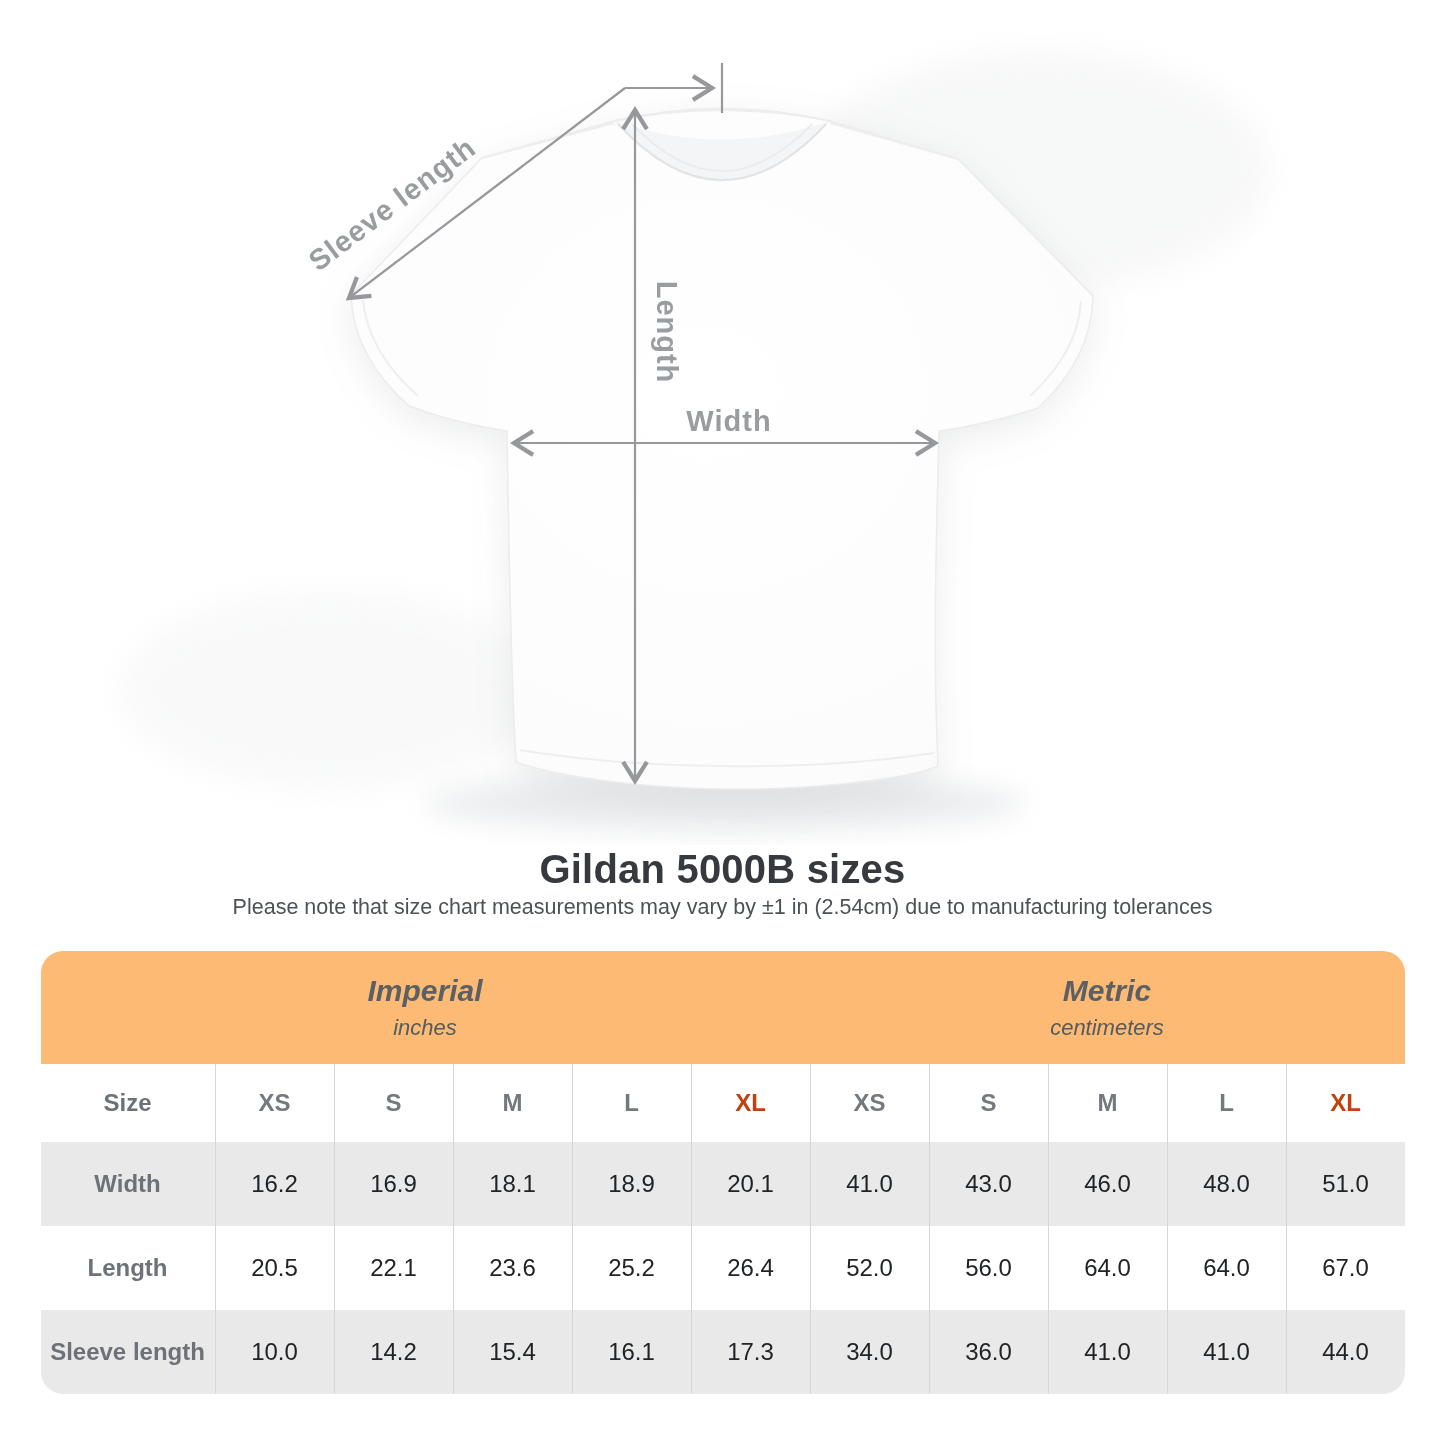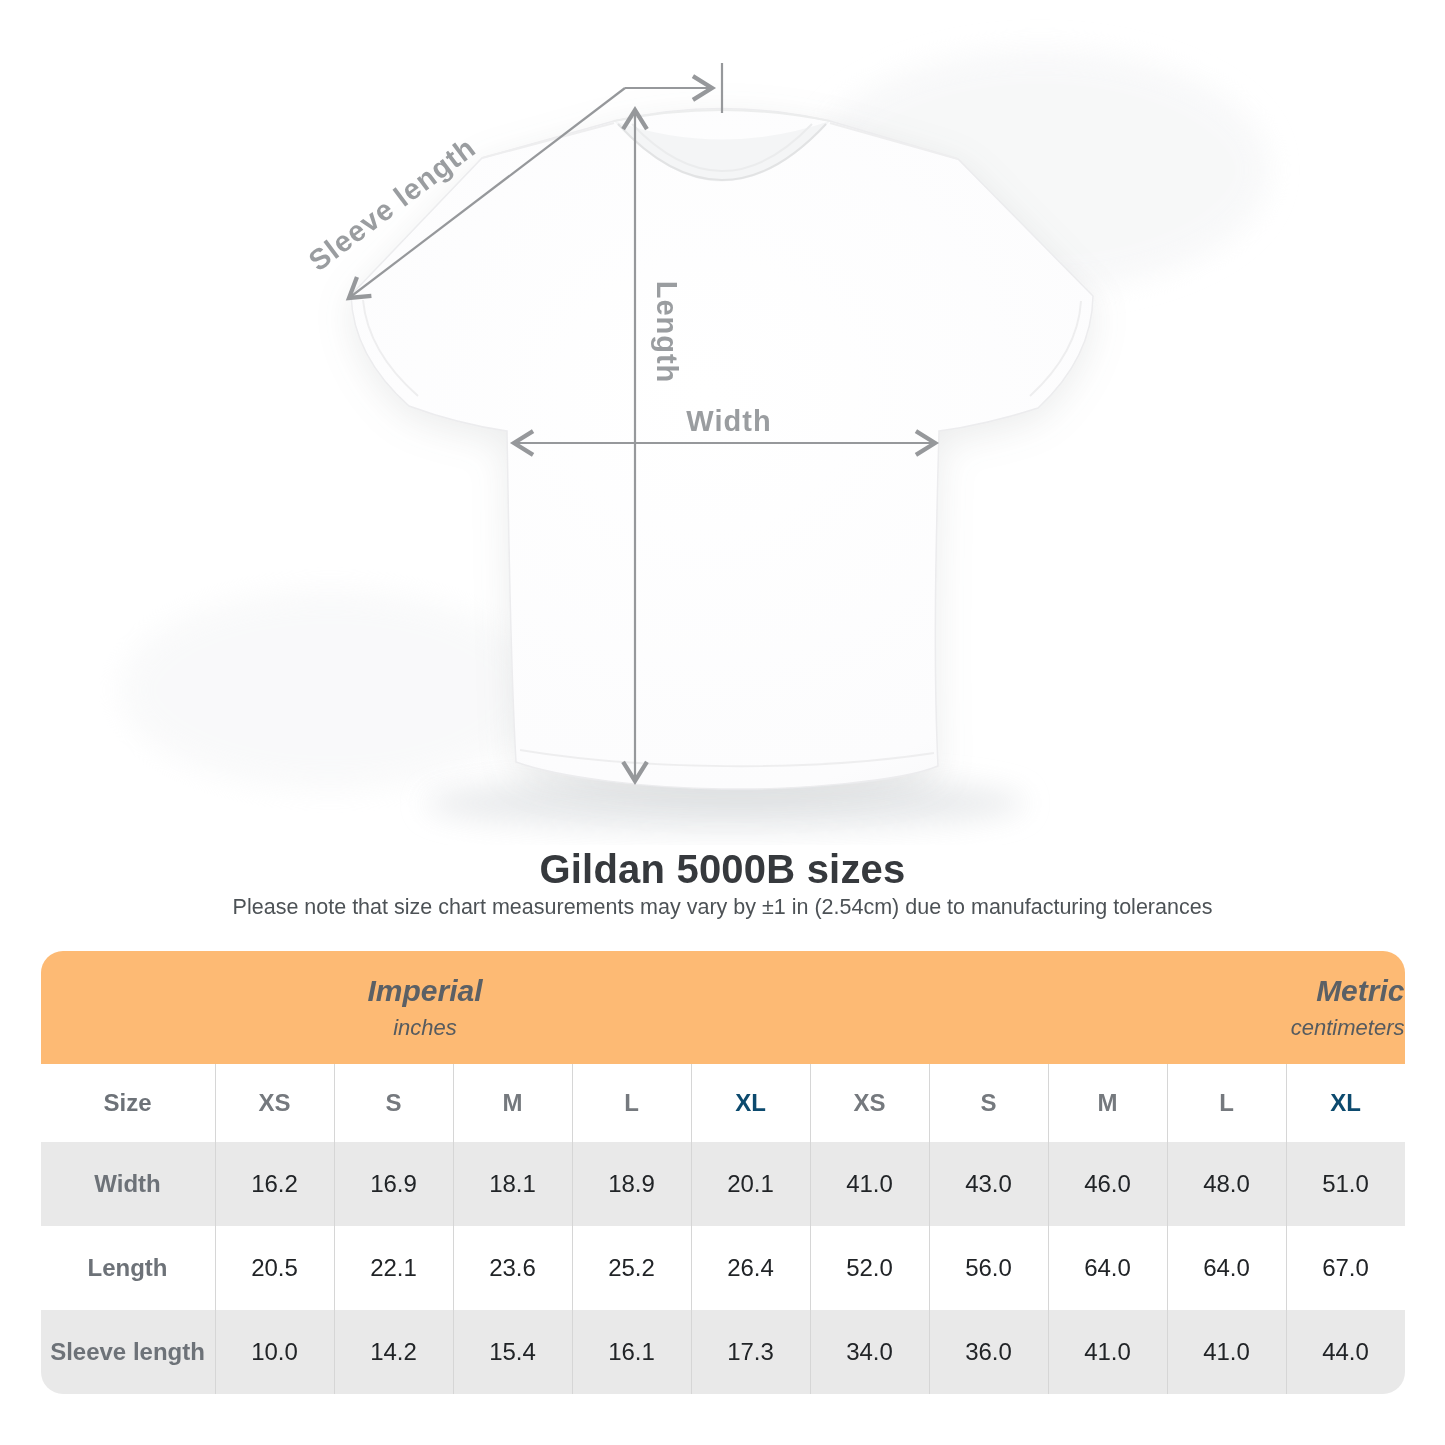--- a/index.html
+++ b/index.html
@@ -12,34 +12,34 @@
   .page-title{margin:4px 0 0 0;text-align:center;font-size:40px;line-height:40px;
     font-weight:bold;color:#36393d;letter-spacing:.2px;}
   .tolerance-note{margin:4px 0 0 0;text-align:center;
     font-size:21.5px;line-height:28px;color:#4d5256;}
 
   .size-table{width:1364px;margin:30px auto 0 auto;border-radius:22px;overflow:hidden;
     background:#ffffff;}
   .band{display:flex;height:113px;background:#fdba74;}
   .band-cell{display:flex;flex-direction:column;align-items:center;justify-content:center;gap:7px;}
   .band-imperial{width:56.38%;}
-  .band-metric{width:43.62%;align-items:flex-end;}
+  .band-metric{width:43.62%;}
   .band-title{font-size:30px;font-weight:bold;font-style:italic;color:#5b6065;}
   .band-unit{font-size:22px;font-style:italic;color:#565b5f;}
 
   .trow{display:flex;}
   .row-sizes{height:78px;background:#ffffff;}
   .data-row{height:84px;}
   .row-gray{background:#e9e9e9;}
   .row-white{background:#ffffff;}
   .cell{display:flex;align-items:center;justify-content:center;flex:1;}
   .cell + .cell{border-left:1px solid #d6d6d6;}
   .label-cell{flex:0 0 12.76%;font-weight:bold;font-size:24px;color:#6d7278;}
   .size-cell{font-weight:bold;font-size:24px;color:#75797e;}
-  .size-cell.hl{color:#0c4a6e;}
+  .size-cell.hl{color:#c2410c;}
   .value-cell{font-size:24px;color:#212427;}
 </style>
 </head>
 <body>
 
 <div class="page">
 
   <svg class="diagram" viewBox="0 0 1445 845">
     <defs>
       <radialGradient id="shirtGrad" cx="48%" cy="42%" r="75%">

